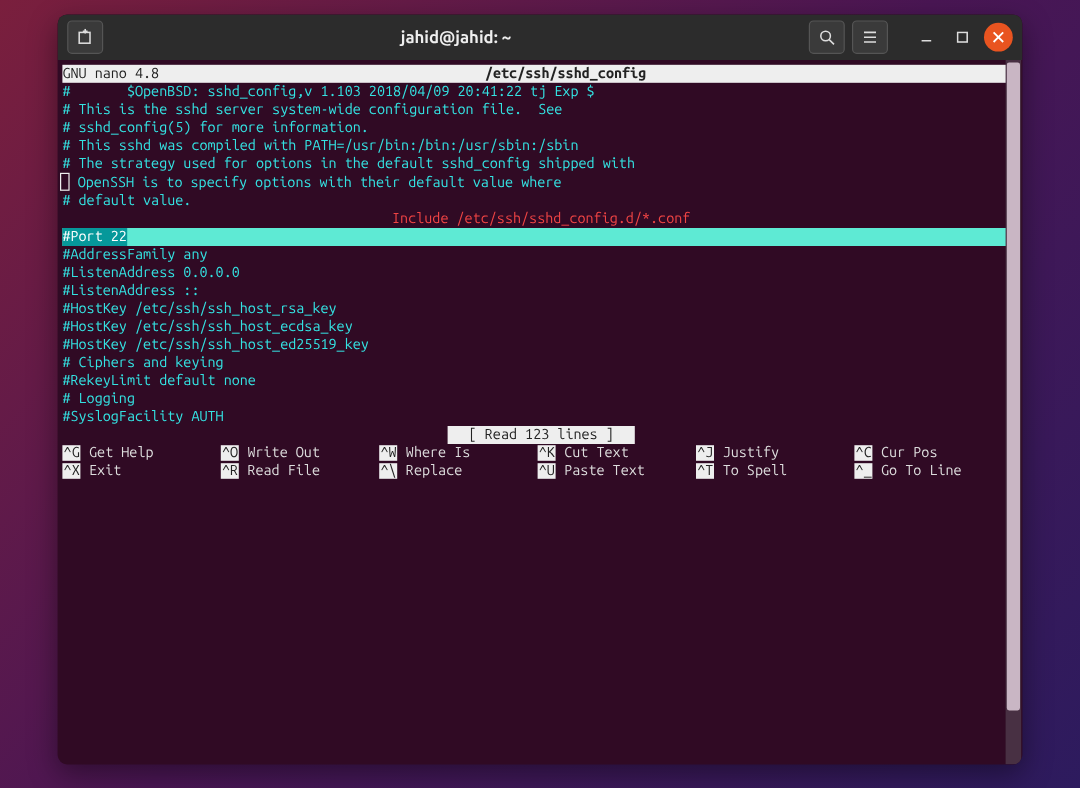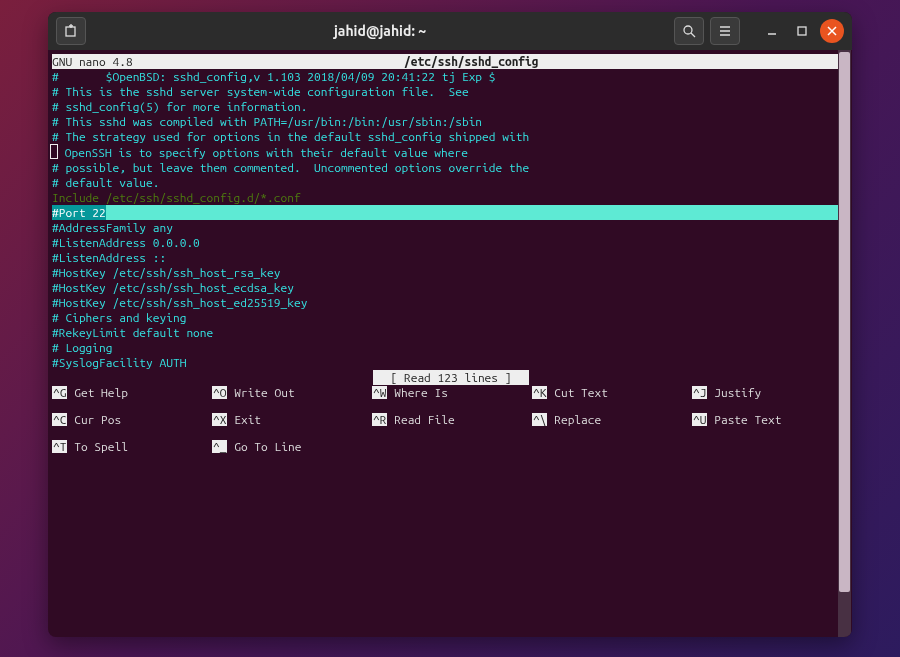--- a/index.html
+++ b/index.html
@@ -47,31 +47,31 @@
   }
   .headerline {
     background: #eeeeee; color: #222;
     display: flex;
     white-space: pre;
   }
   .headerline .left { flex:0 0 auto; }
   .headerline .mid { flex:1; text-align:center;font-weight:bold; }
   .headerline .right{ flex:0 0 40px; }
   .cyan { color: #34e2e2; }
-  .white { color: #4d7c0f; }
+  .white { color: #ef4444; text-align: center; }
   .hl-line { background: #5eead4; color:#222; display:flex; }
   .hl-line .sel { background:#06989a; color:#fff; }
   .hl-line .rest{ flex:1; }
   .cursor-box {
     display:inline-block; width:8px; height:15px;
     border:1px solid #eee; margin-left:-2px; vertical-align:text-bottom;
   }
   .statuswrap { text-align:center; }
   .status { display:inline-block; background:#eeeeee; color:#222; padding:0 18px; }
-  .shortcuts { display:grid; grid-template-columns: repeat(5, 1fr); column-gap:4px; row-gap:0; padding-right:10px;gap:12px;}
+  .shortcuts { display:grid; grid-template-columns: repeat(6, 1fr); column-gap:4px; row-gap:0; padding-right:10px;}
   .sc { white-space: pre; }
   .sc .key { background:#eeeeee; color:#222; padding:0 1px; }
   .scrollbar {
     position:absolute; right:1px; top:0; bottom:0; width:13px;
     background:#483043;
   }
   .thumb { position:absolute; left:1px; right:1px; top:2px; height:92%; background:#c9b6c4; border-radius:2px;}
   pre.line { margin:0; font-family:inherit; white-space:pre; }
 </style>
 </head>
@@ -131,21 +131,20 @@
 
     <pre class="line cyan">#       $OpenBSD: sshd_config,v 1.103 2018/04/09 20:41:22 tj Exp $</pre>
     <pre class="line cyan"></pre>
     <pre class="line cyan"># This is the sshd server system-wide configuration file.  See</pre>
     <pre class="line cyan"># sshd_config(5) for more information.</pre>
     <pre class="line cyan"></pre>
     <pre class="line cyan"># This sshd was compiled with PATH=/usr/bin:/bin:/usr/sbin:/sbin</pre>
     <pre class="line cyan"></pre>
     <pre class="line cyan"># The strategy used for options in the default sshd_config shipped with</pre>
     <pre class="line cyan"><span class="cursor-box"></span><span> OpenSSH is to specify options with their default value where</span></pre>
-    <pre class="line cyan"># possible, but leave them commented.  Uncommented options override the</pre>
     <pre class="line cyan"># default value.</pre>
     <pre class="line cyan"></pre>
     <pre class="line white">Include /etc/ssh/sshd_config.d/*.conf</pre>
     <pre class="line cyan"></pre>
     <div class="hl-line">
         <span class="sel">#Port 22</span>
         <span class="rest"></span>
       </div>
     <pre class="line cyan">#AddressFamily any</pre>
     <pre class="line cyan">#ListenAddress 0.0.0.0</pre>

